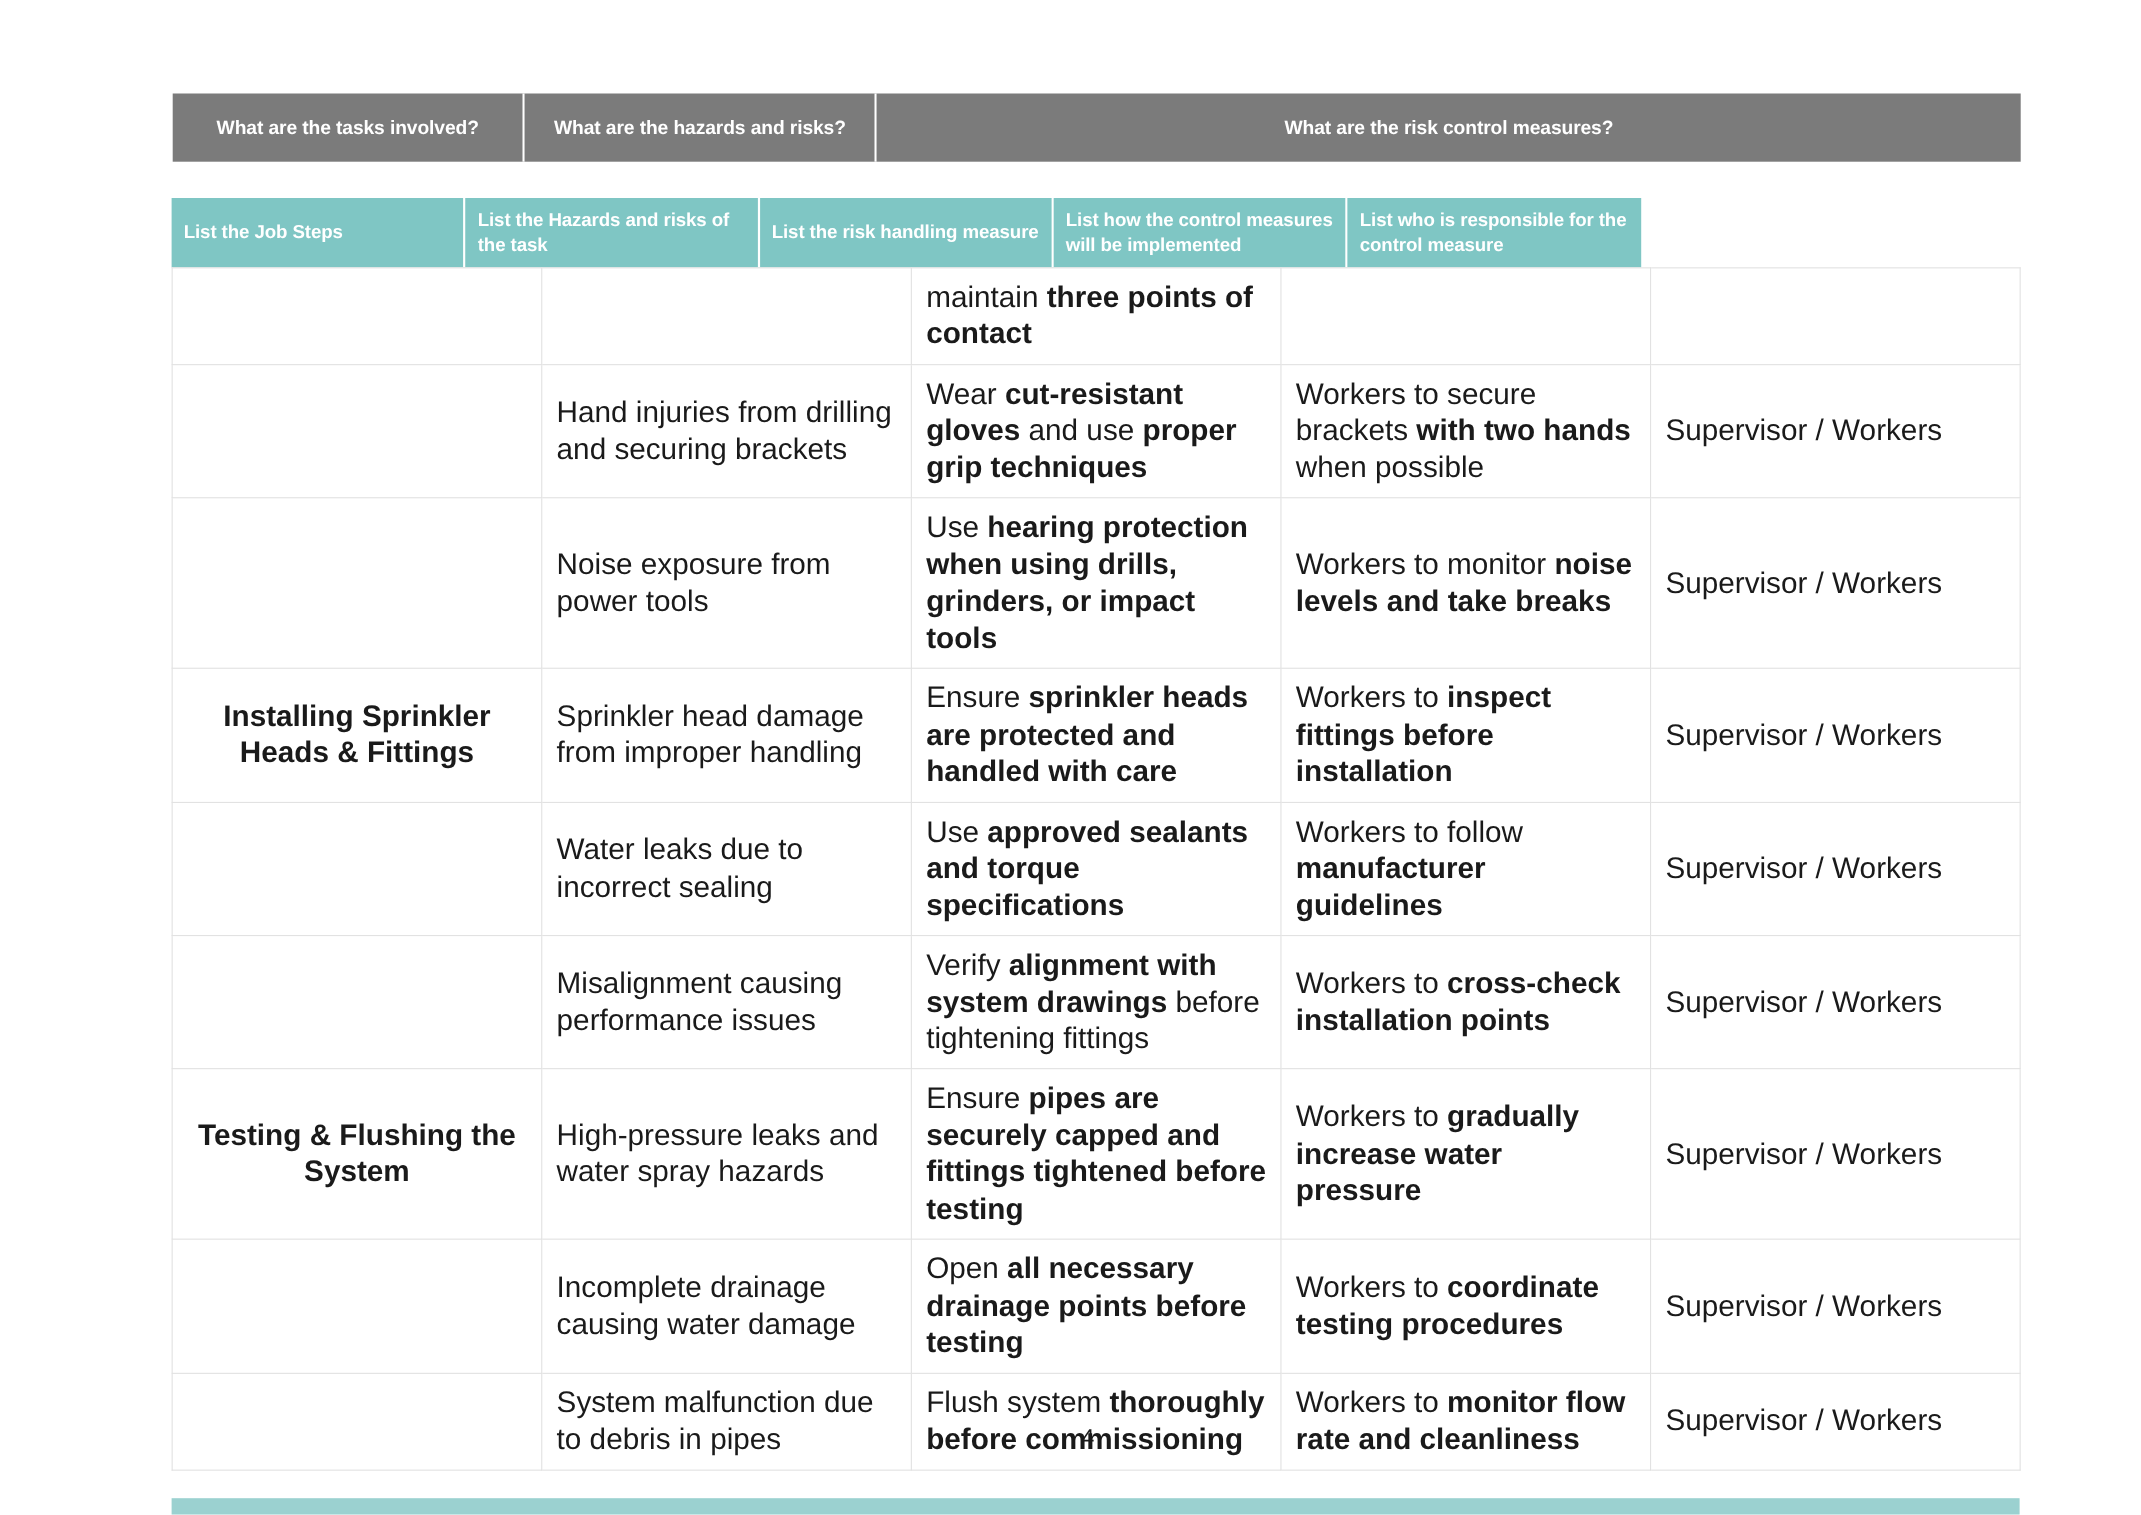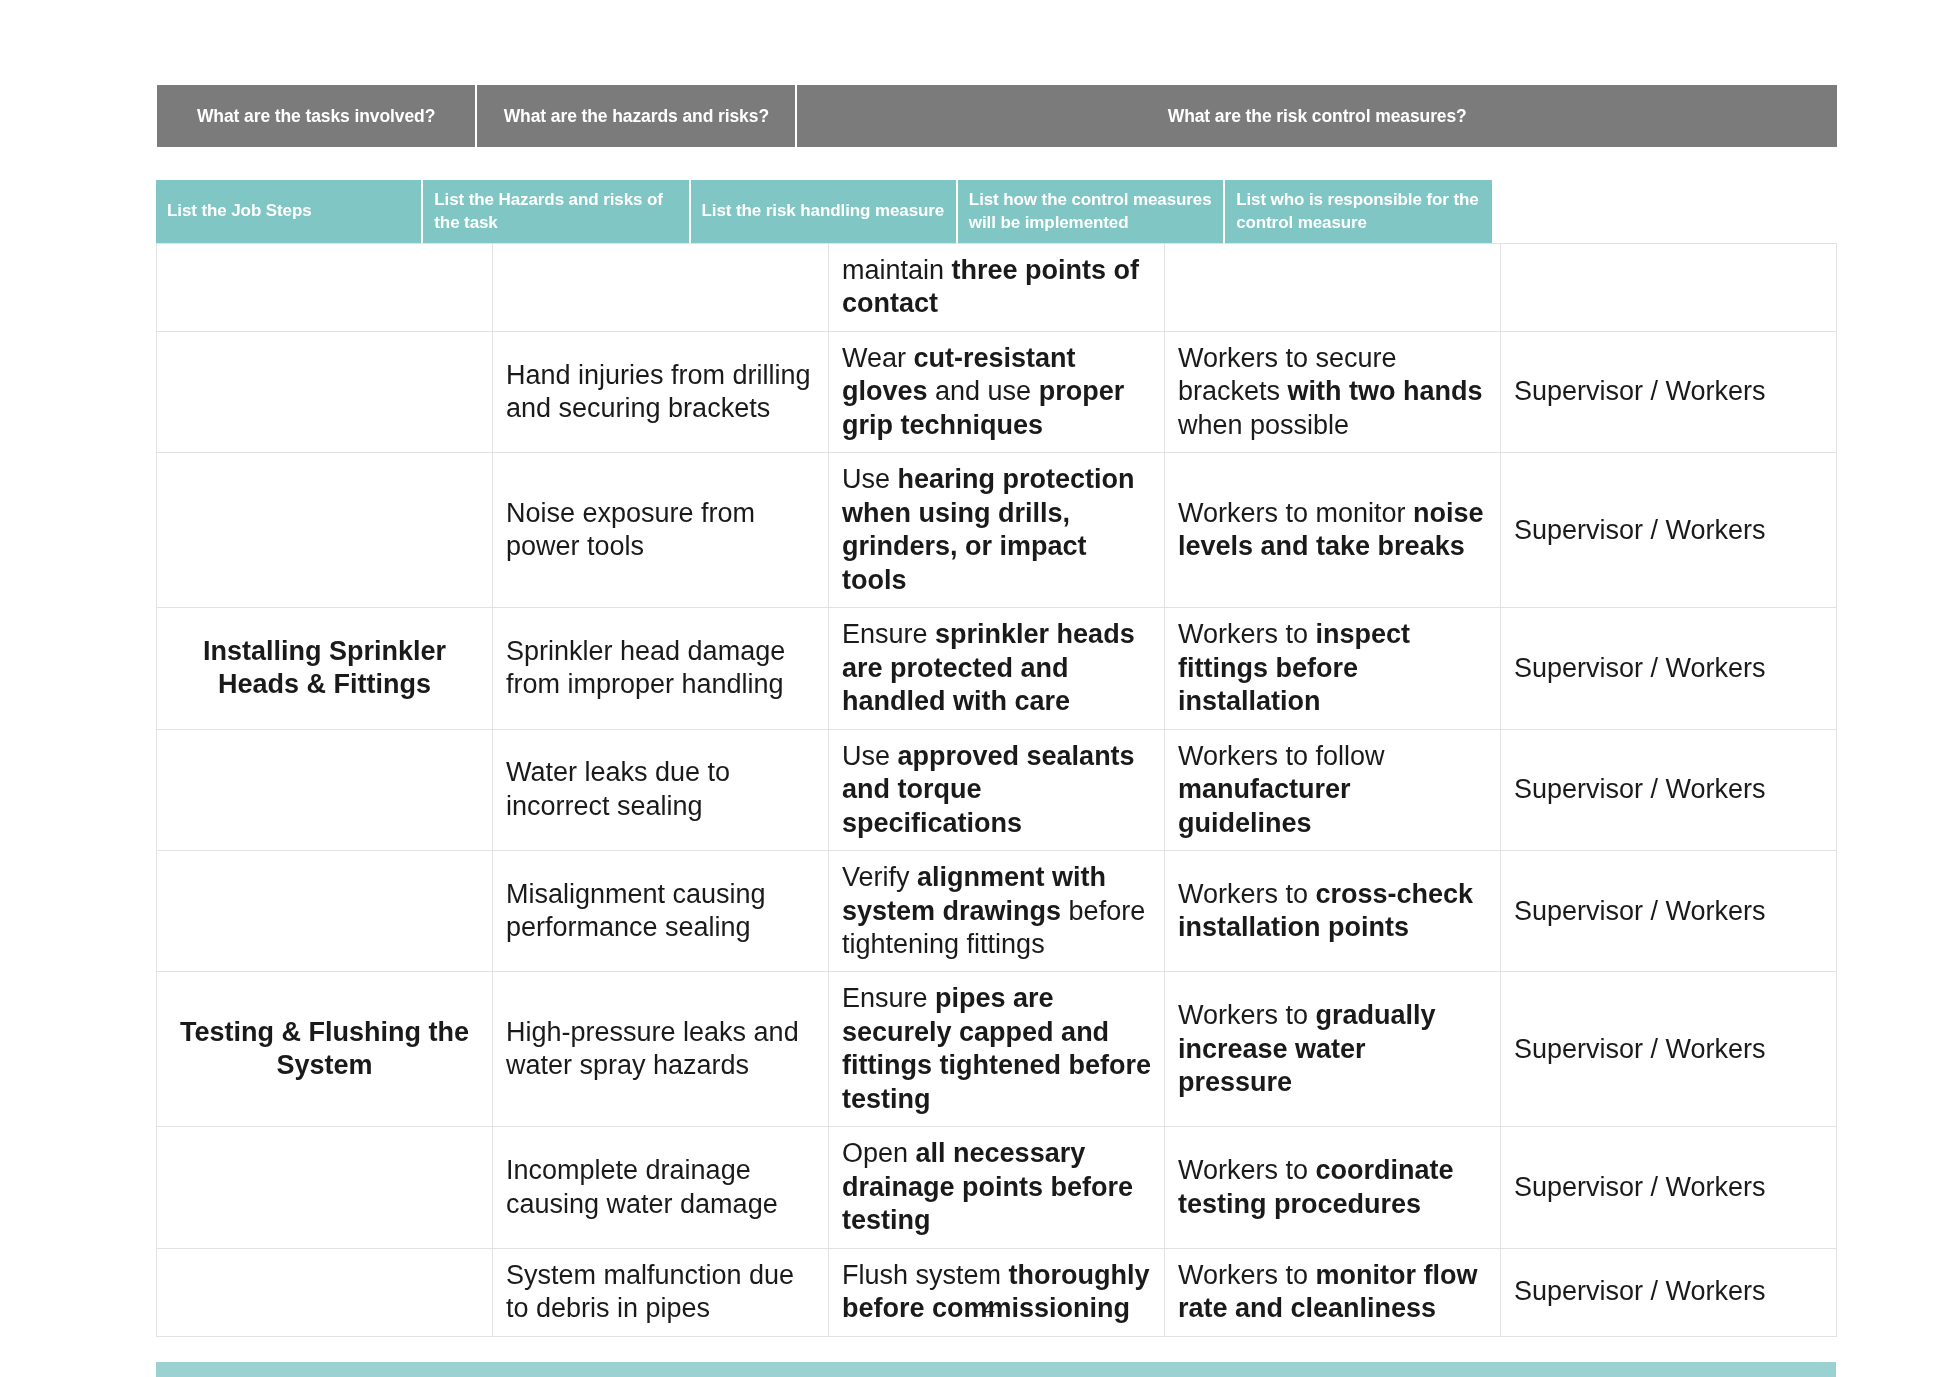--- a/index.html
+++ b/index.html
@@ -191,21 +191,21 @@
         </tr>
         <tr>
           <td class="cell-empty"></td>
           <td>Water leaks due to incorrect sealing</td>
           <td><span>Use </span><span class="b">approved sealants and torque specifications</span></td>
           <td><span>Workers to follow </span><span class="b">manufacturer guidelines</span></td>
           <td>Supervisor / Workers</td>
         </tr>
         <tr>
           <td class="cell-empty"></td>
-          <td>Misalignment causing performance sealing</td>
+          <td>Misalignment causing performance issues</td>
           <td><span>Verify </span><span class="b">alignment with system drawings</span><span> before tightening fittings</span></td>
           <td><span>Workers to </span><span class="b">cross-check installation points</span></td>
           <td>Supervisor / Workers</td>
         </tr>
         <tr>
           <td class="cell-step">Testing &amp; Flushing the System</td>
           <td>High-pressure leaks and water spray hazards</td>
           <td><span>Ensure </span><span class="b">pipes are securely capped and fittings tightened before testing</span></td>
           <td><span>Workers to </span><span class="b">gradually increase water pressure</span></td>
           <td>Supervisor / Workers</td>

